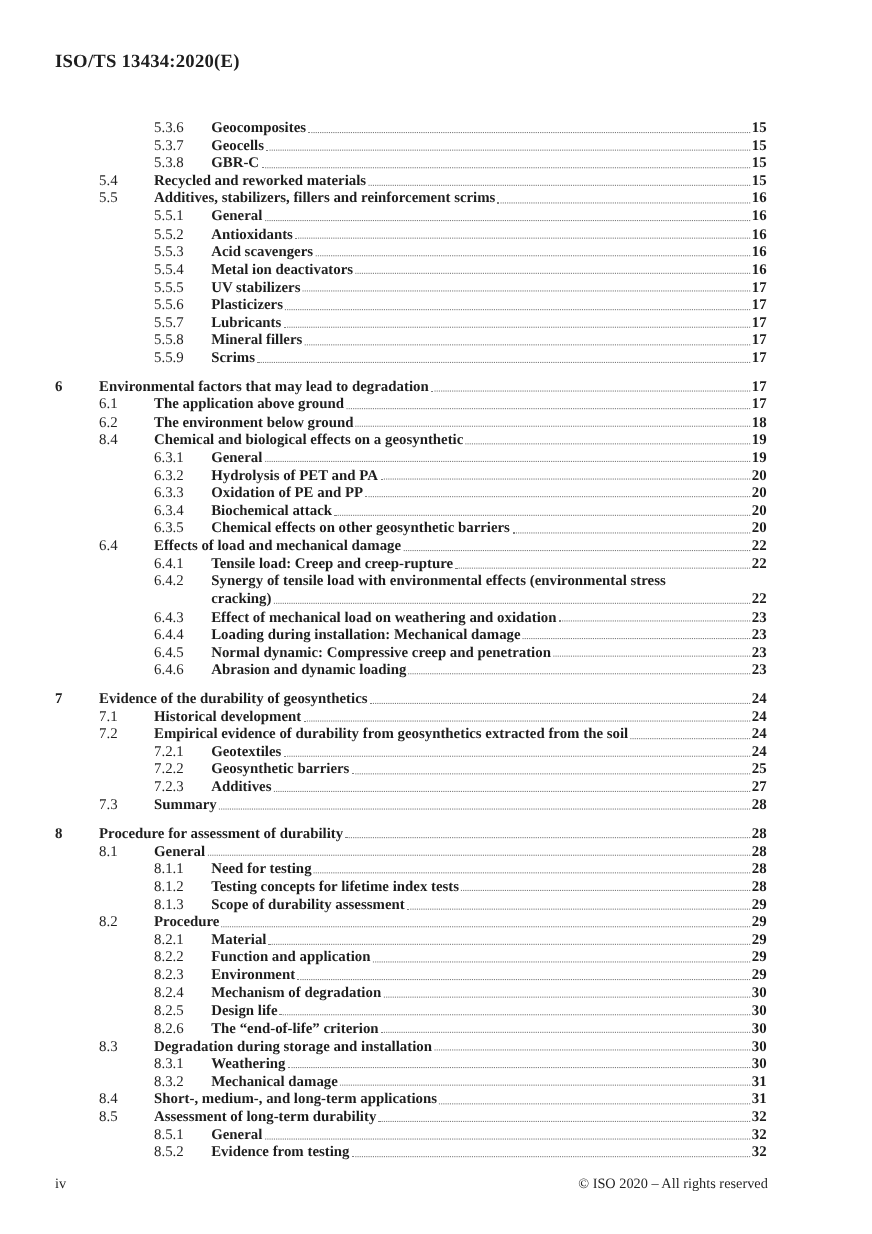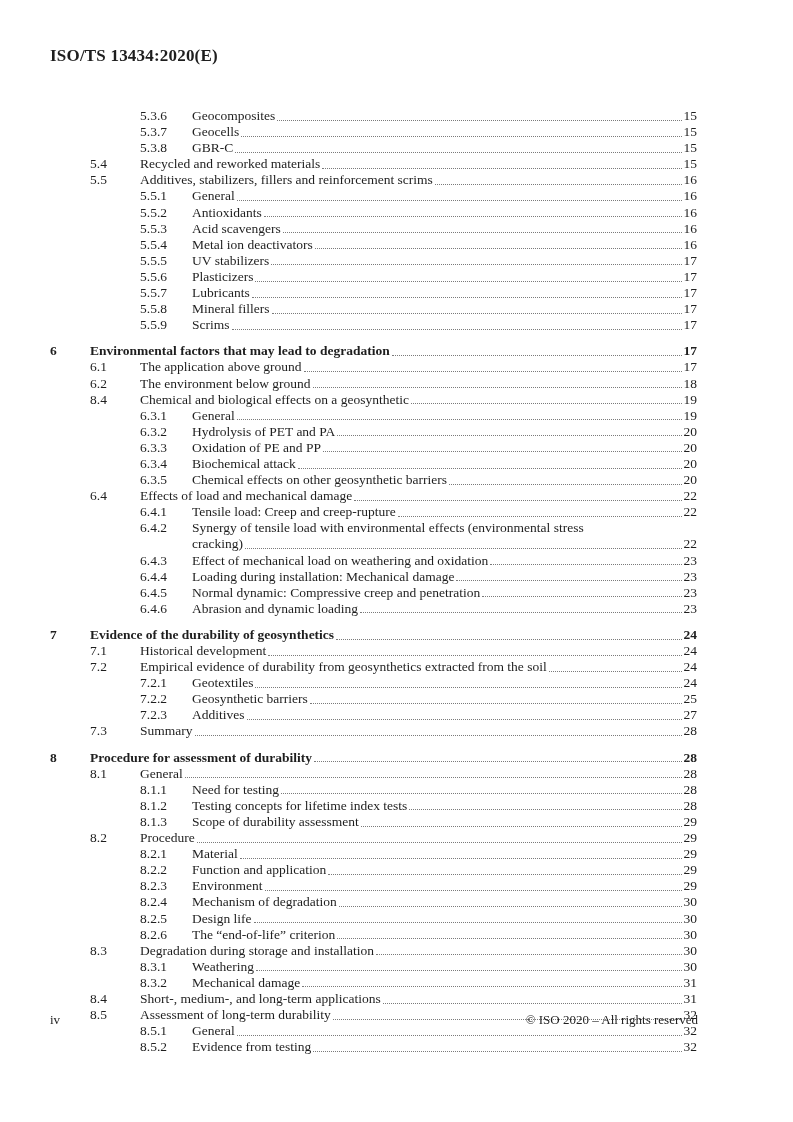--- a/index.html
+++ b/index.html
@@ -18,31 +18,31 @@
   .toc {
     position:absolute; left:50px; top:108px; width:647px;
     font-size:13.5px; line-height:16.1px;
   }
   .row { display:flex; align-items:flex-start; }
   .row.lvl1 { font-weight:bold; margin-top:10px; }
   .num { flex:none; white-space:nowrap; }
   .lvl1 .num { width:40px; }
   .lvl2 .num { margin-left:40px; width:50px; }
   .lvl3 .num { margin-left:90px; width:52px; }
-  .body { flex:1; min-width:0; }
+  .body { flex:1; min-width:0;font-weight:bold; }
   .tline { display:flex; align-items:stretch; }
   .t { white-space:nowrap; }
   .dots {
     flex:1 1 auto; min-width:8px;
     border-bottom:1px dotted #7a7a7a;
     margin:0 2px 3.5px 2px;
   }
   .pg { flex:none; white-space:nowrap; }
   .doc-footer {
-    position:absolute; left:50px; top:1012px; width:648px;
+    position:absolute; left:50px; top:1068px; width:648px;
     display:flex; justify-content:space-between;
     font-size:13px;
   }
 </style>
 </head>
 <body>
 
 <div class="page">
   <header class="doc-header">ISO/TS 13434:2020(E)</header>
 

